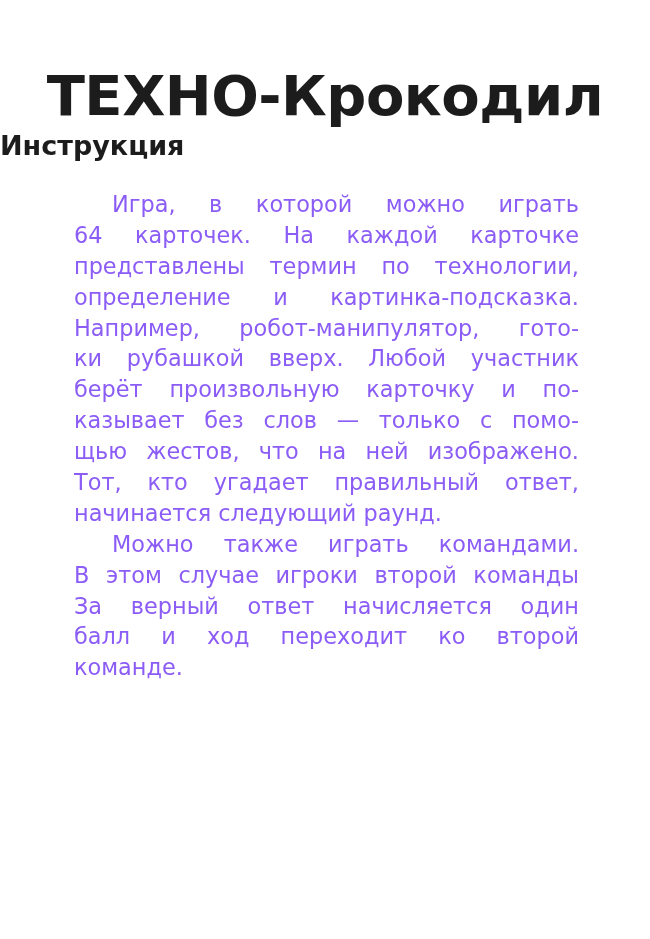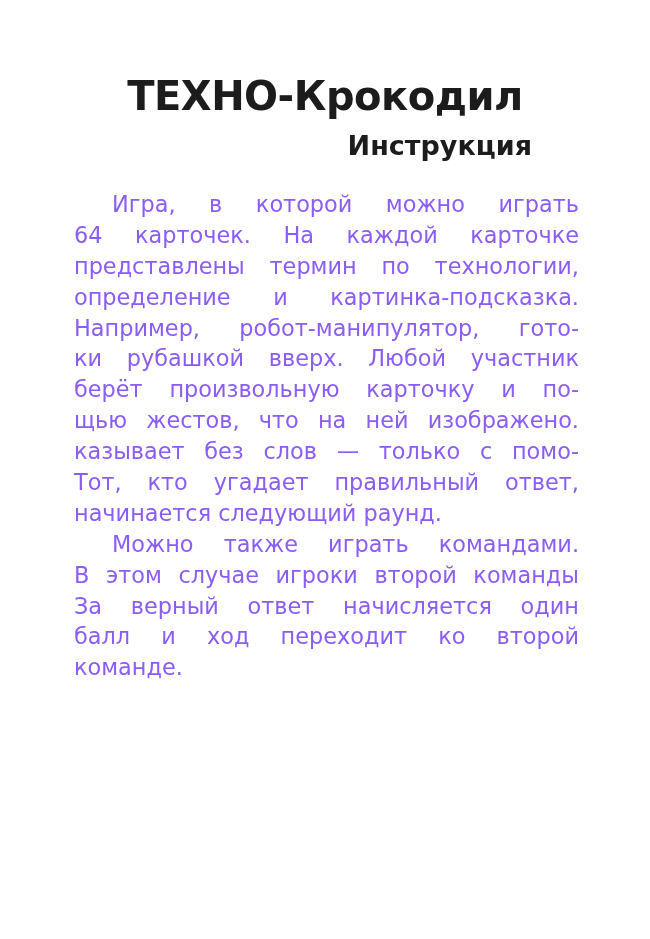--- a/index.html
+++ b/index.html
@@ -1,24 +1,24 @@
 <!DOCTYPE html>
 <html><head>
   <meta charset="utf-8">
   <style>
     html, body { margin: 0; padding: 0; background: #ffffff; }
     body { width: 650px; height: 939px; position: relative; overflow: hidden; color: #1c1c1c; }
     .page { position: absolute; left: 0; top: 0; width: 650px; height: 939px; background: #ffffff; }
     .title {
       position: absolute; left: 0; top: 68px; width: 650px; text-align: center;
-      font-family: "DejaVu Sans", sans-serif; font-weight: bold; font-size: 40px;
+      font-family: "DejaVu Sans", sans-serif; font-weight: bold; font-size: 56px;
       letter-spacing: -0.5px; line-height: 56px; color: #1c1c1c;
     }
     .subtitle {
-      position: absolute; left: 0; top: 128px; width: 532px; text-align: right;
+      position: absolute; left: 0; top: 128px; width: 532px; text-align: left;
       font-family: "DejaVu Sans", sans-serif; font-weight: bold; font-size: 27px;
       line-height: 36px; color: #1c1c1c;
     }
     .body-text {
       position: absolute; left: 74px; top: 189px; width: 505px;
       font-family: "DejaVu Sans", sans-serif; font-size: 22.4px; line-height: 30.9px;
       color: #8b5cf6;
     }
     .line { display: block; white-space: nowrap; text-align: justify; text-align-last: justify; height: 30.9px; }
     .line.last { text-align-last: left; }
@@ -35,22 +35,22 @@
     <div>
       <span class="line indent">Игра, в которой можно играть</span>
       <span class="line">64 карточек. На каждой карточке</span>
       <span class="line">представлены термин по технологии,</span>
       <span class="line">определение и картинка-подсказка.</span>
       <span class="line">Например, робот-манипулятор, гото-</span>
     </div>
     <div>
       <span class="line">ки рубашкой вверх. Любой участник</span>
       <span class="line">берёт произвольную карточку и по-</span>
+      <span class="line">казывает без слов — только с помо-</span>
       <span class="line">щью жестов, что на ней изображено.</span>
-      <span class="line">казывает без слов — только с помо-</span>
       <span class="line">Тот, кто угадает правильный ответ,</span>
       <span class="line last">начинается следующий раунд.</span>
     </div>
     <div>
       <span class="line indent">Можно также играть командами.</span>
       <span class="line">В этом случае игроки второй команды</span>
       <span class="line">За верный ответ начисляется один</span>
       <span class="line">балл и ход переходит ко второй</span>
       <span class="line last">команде.</span>
     </div>

